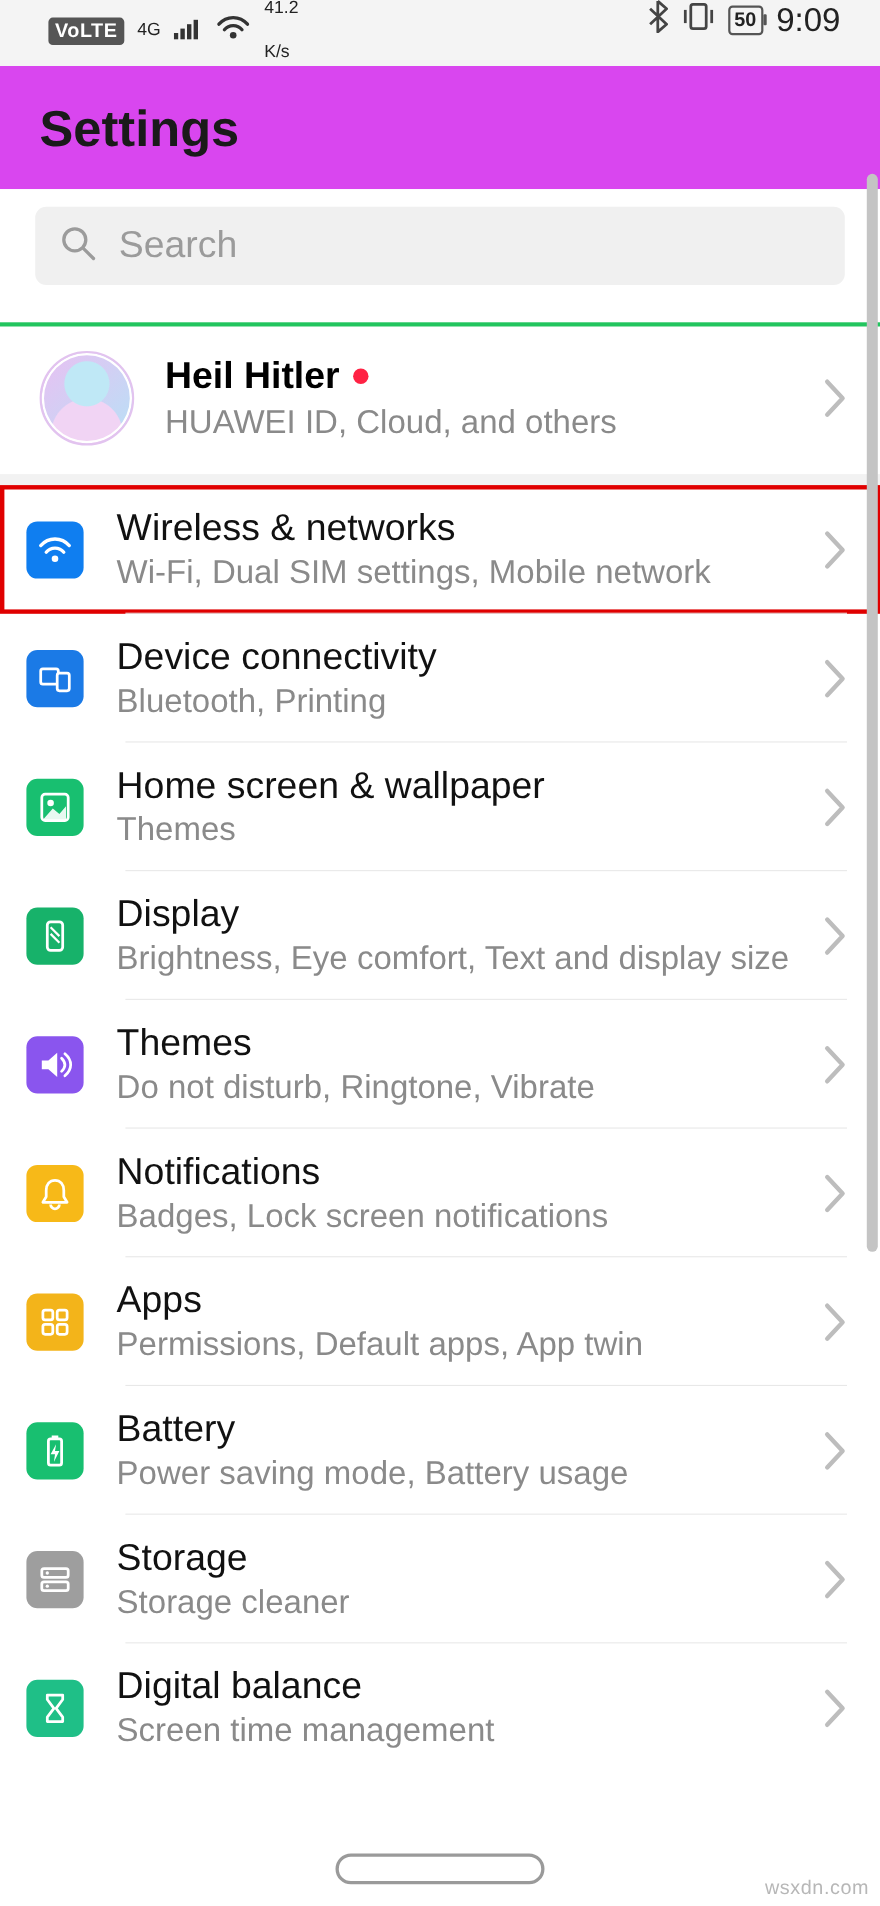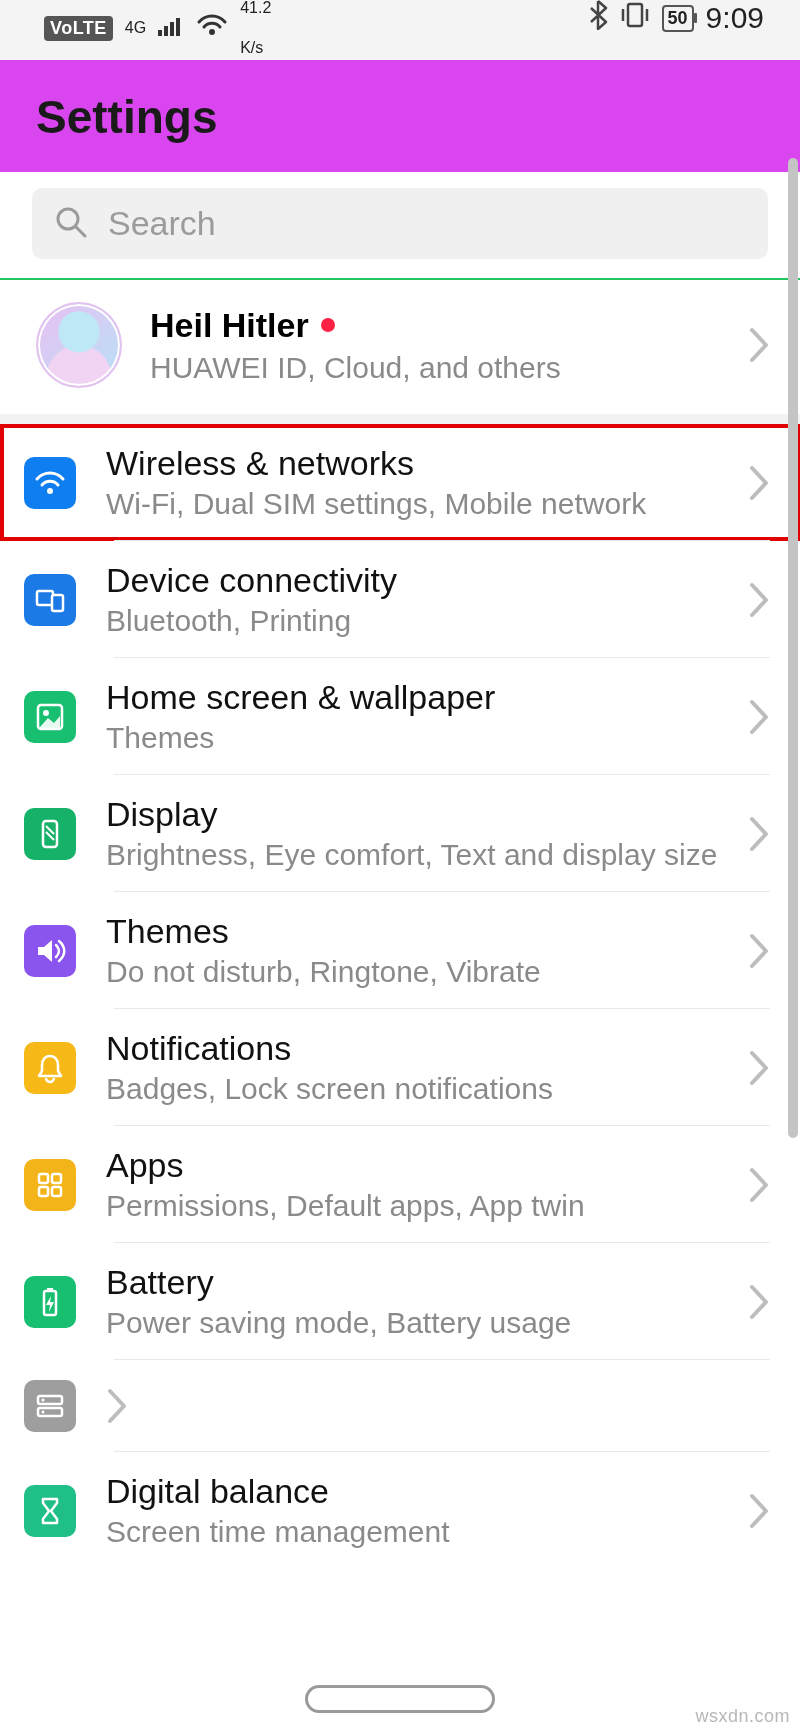--- a/index.html
+++ b/index.html
@@ -12,21 +12,21 @@
   .volte { background:#555; color:#fff; font-weight:700; font-size:18px; padding:2px 6px; border-radius:4px; letter-spacing:0.5px;}
   .net-xs { font-size: 16px; line-height: 1; }
   .status-right .batt { display:inline-flex; align-items:center; border:2px solid #555; border-radius:4px; padding:1px 4px; font-size:18px; font-weight:600; position:relative;}
   .status-right .batt::after{content:""; position:absolute; right:-5px; top:6px; width:3px; height:10px; background:#555; border-radius:1px;}
 
   
   .header { background:#d946ef; padding: 30px 36px 28px; }
   .header h1 { font-size: 46px; font-weight: 700; color:#1a1a1a; }
 
   
-  .search-wrap { padding: 16px 32px 19px; background:#fff; border-bottom: 2px solid #22c55e;}
+  .search-wrap { padding: 16px 32px 34px; background:#fff; border-bottom: 4px solid #22c55e;}
   .search { display:flex; align-items:center; gap:20px; background:#f0f0f0; border-radius:10px; padding:16px 22px; }
   .search-ph { color:#9b9b9b; font-size:34px; }
 
   
   .account { display:flex; align-items:center; gap:28px; padding: 22px 30px 26px 36px; background:#fff; border-bottom: 10px solid #f2f2f2;}
   .avatar { width:86px; height:86px; border-radius:50%; background:
     radial-gradient(circle at 50% 34%, #bfe8f6 0 20px, transparent 21px),
     radial-gradient(circle at 50% 90%, #f1d4f4 0 32px, transparent 33px),
     linear-gradient(135deg,#e9c0f2,#b7e1f6);
     padding:3px; box-shadow: inset 0 0 0 2px #fff;
@@ -318,20 +318,24 @@
 
   <div class="item">
     <div class="icon c-grey">
       <svg viewBox="0 0 32 32">
           <rect x="4" y="6" width="24" height="8" rx="2" fill="none" stroke="#fff" stroke-width="2.5"></rect>
           <rect x="4" y="18" width="24" height="8" rx="2" fill="none" stroke="#fff" stroke-width="2.5"></rect>
           <circle cx="9" cy="10" r="1.5" fill="#fff"></circle>
           <circle cx="9" cy="22" r="1.5" fill="#fff"></circle>
         </svg>
     </div>
+    <div class="item-body">
+      <div class="item-title">Storage</div>
+      <div class="item-sub">Storage cleaner</div>
+    </div>
     <span class="chev">
         <svg viewBox="0 0 22 38">
           <polyline points="4,4 18,19 4,34" fill="none" stroke="currentColor" stroke-width="4" stroke-linecap="round" stroke-linejoin="round"></polyline>
         </svg>
       </span>
     <div class="item-sep"></div>
   </div>
 
   <div class="item">
     <div class="icon c-teal">

